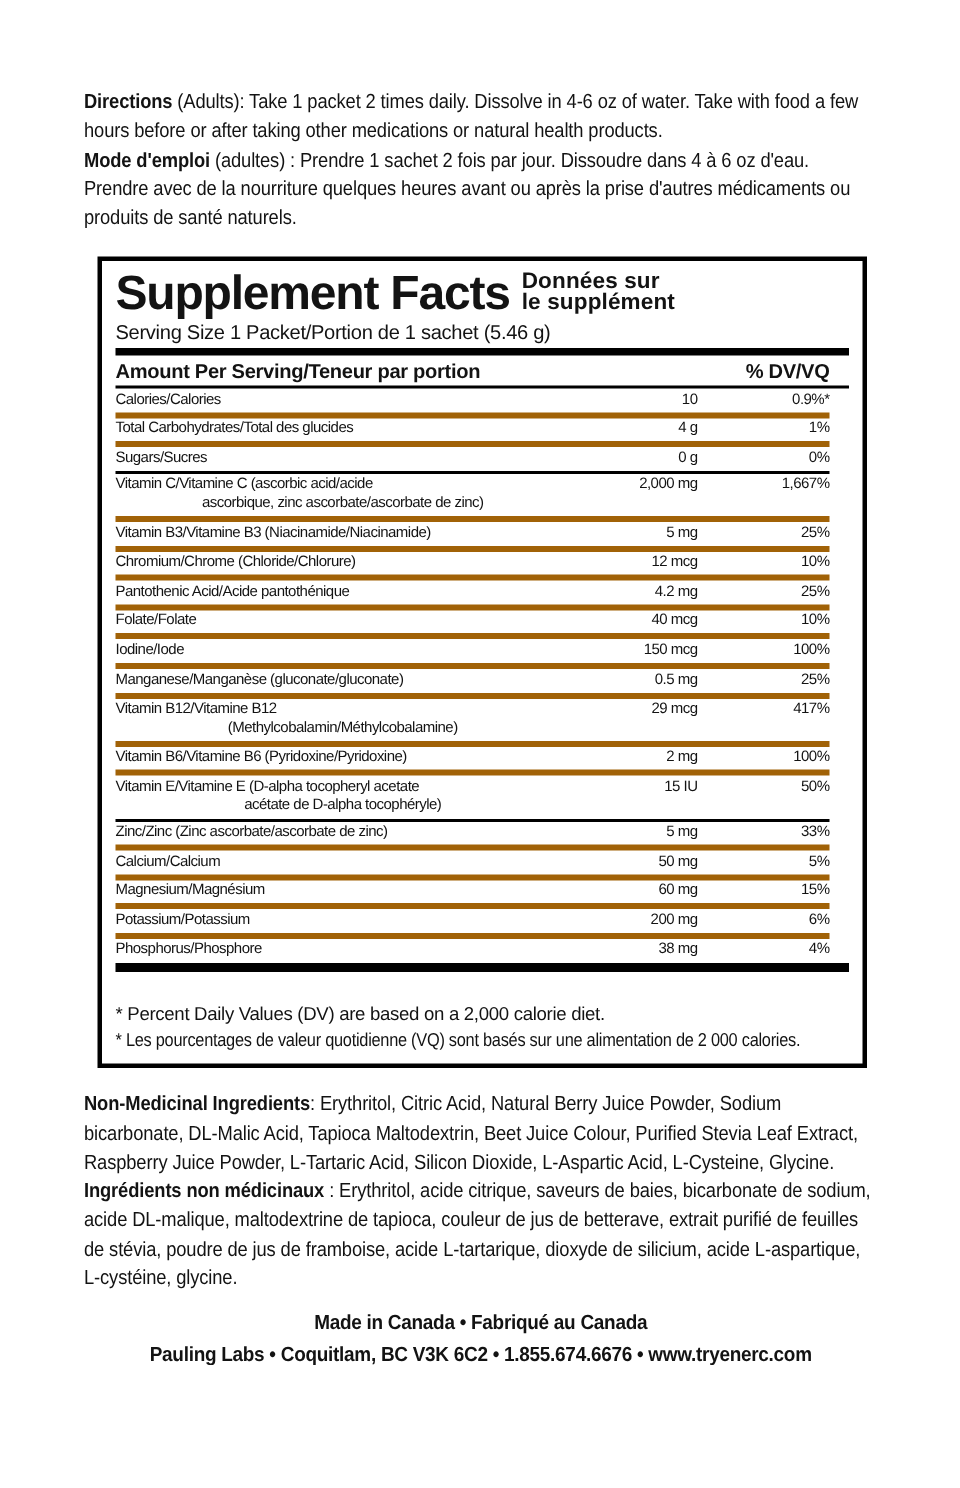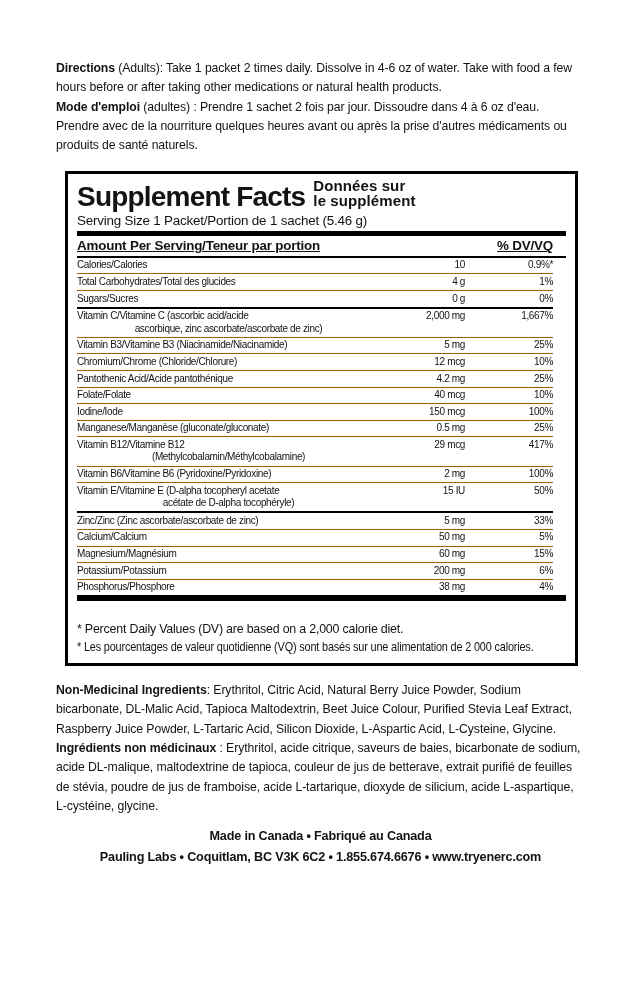--- a/index.html
+++ b/index.html
@@ -20,39 +20,38 @@
 
   
   .sf-box {
     border: 3px solid #000;
     margin: 17px 7px 0 9px;
     padding: 5px 9px 7px 9px;
     letter-spacing: -0.2px;
   }
   .sf-title-row { display: flex; align-items: flex-end; }
   .sf-title-en {
-    font-weight: bold; font-size: 28px; letter-spacing: -0.8px;
+    font-weight: bold; font-size: 32px; letter-spacing: -0.8px;
     line-height: 1.05; white-space: nowrap;
   }
   .sf-title-fr {
     font-weight: bold; font-size: 15px; line-height: 0.98;
     letter-spacing: 0.1px; margin: 0 0 3px 8px; white-space: nowrap;
   }
   .sf-serving { font-size: 13.4px; margin: 1px 0 3px; }
   .bar-thick { height: 5px; background: #000; }
   .sf-header {
     display: flex; justify-content: space-between;
     font-weight: bold; font-size: 13.4px;
     padding: 2.5px 13px 2.5px 0;
     border-bottom: 2.5px solid #000;
-    text-decoration: underline;
   }
   .sf-table { padding-right: 13px; }
   .sf-row { display: flex; padding: 1.5px 0; font-size: 10px; line-height: 1.26; letter-spacing: -0.35px; }
-  .sf-row + .sf-row { border-top: 1px solid #a16207; }
+  .sf-row + .sf-row { border-top: 4px solid #a16207; }
   .sf-row.group-start { border-top: 2.5px solid #000; }
   .sf-name { flex: 1; }
   .sf-name .line2 { padding-left: 7px; text-align: center; }
   .sf-amt { width: 92px; text-align: right; white-space: nowrap; }
   .sf-dv { width: 88px; text-align: right; white-space: nowrap; }
   .sf-foot { border-top: 6px solid #000; margin-top: 0; padding-top: 20px; font-size: 12.4px; line-height: 1.4; }
   .fn { padding-left: 9px; text-indent: -9px; }
   .fn-fr { transform: scaleX(0.88); transform-origin: 0 0; width: 113.6%; }
 
   .ingredients { margin-top: 14px; }

